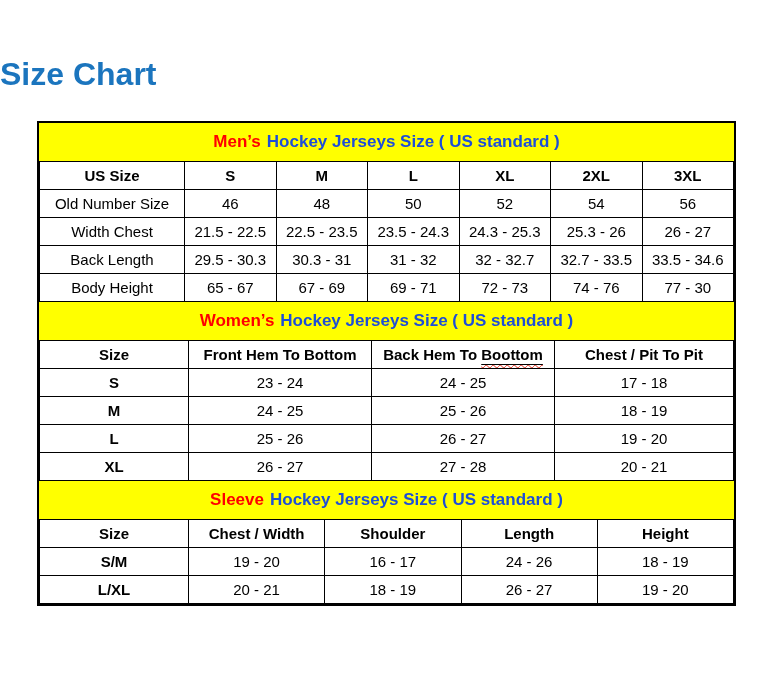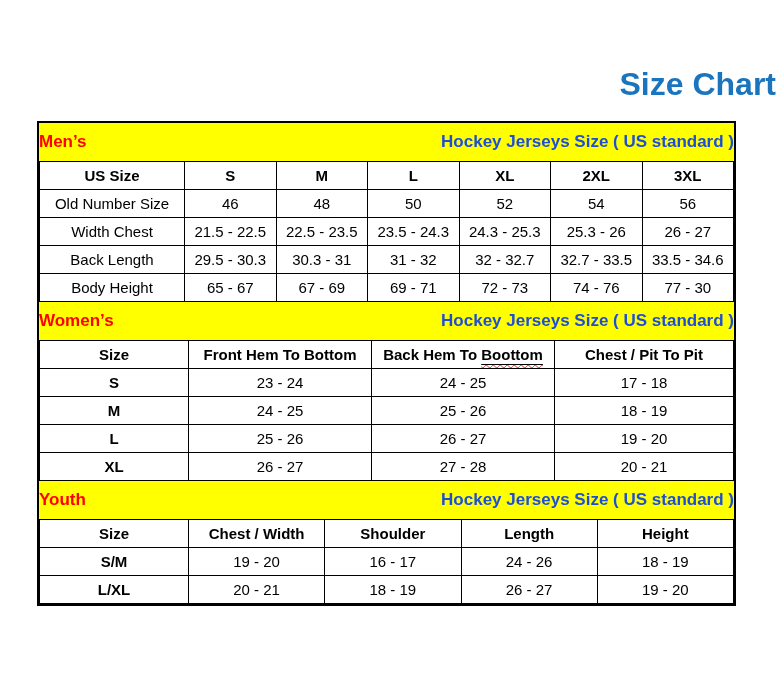--- a/index.html
+++ b/index.html
@@ -10,45 +10,45 @@
   body {
     position: relative;
     width: 776px;
     height: 692px;
     font-family: "Liberation Sans", sans-serif;
     color: #000000;
     overflow: hidden;
   }
   .page-title {
     position: absolute;
-    top: 66px;
+    top: 56px;
     left: 0;
     width: 776px;
     margin: 0;
-    text-align: right;
+    text-align: left;
     font-size: 32px;
     font-weight: bold;
     color: #1B75BE;
     letter-spacing: 0px;
   }
   .chart-wrap {
     position: absolute;
     left: 37px;
     top: 121px;
     width: 699px;
     box-sizing: border-box;
     border: 2px solid #000000;
     background: #ffffff;
   }
   .section-bar {
     height: 38px;
     background: #FFFF00;
     display: flex;
     align-items: center;
-    justify-content: space-between;
+    justify-content: center;
     font-size: 17px;
     font-weight: bold;
     white-space: pre;
   }
   .section-bar .highlight {
     color: #FF0000;
   }
   .section-bar .rest {
     color: #1d4ed8;
     margin-left: 6px;
@@ -195,21 +195,21 @@
       <tr>
         <td>XL</td>
         <td>26 - 27</td>
         <td>27 - 28</td>
         <td>20 - 21</td>
       </tr>
     </tbody>
   </table>
 
   <div class="section-bar">
-    <span class="highlight">Youth</span>
+    <span class="highlight">Sleeve</span>
     <span class="rest">Hockey Jerseys Size ( US standard )</span>
   </div>
   <table class="size-table bold-labels">
     <colgroup>
       <col style="width:149px">
         <col>
         <col>
         <col>
         <col>
     </colgroup>

